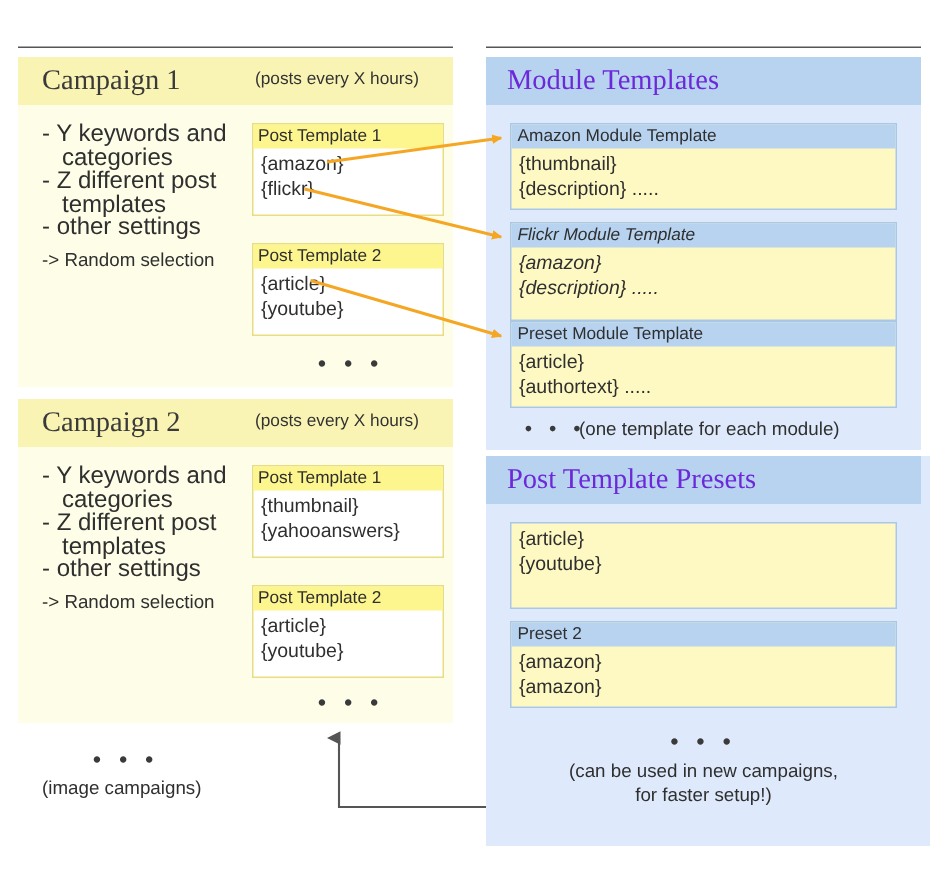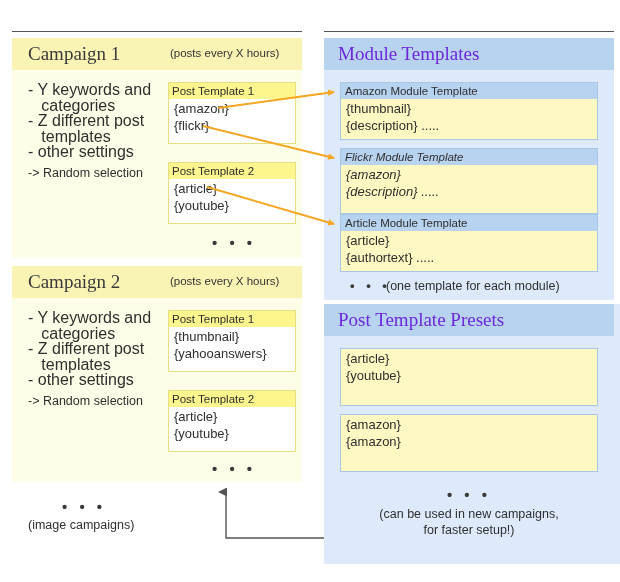--- a/index.html
+++ b/index.html
@@ -315,21 +315,21 @@
 
     <div class="mt-box" style="top:110px;height:66px;font-style:italic;">
       <div class="mt-head">Flickr Module Template</div>
       <div class="mt-body">
         <div>{amazon}</div>
         <div>{description} .....</div>
       </div>
     </div>
 
     <div class="mt-box" style="top:176px;height:58px;">
-      <div class="mt-head">Article Module Template</div>
+      <div class="mt-head">Preset Module Template</div>
       <div class="mt-body">
         <div>{article}</div>
         <div>{authortext} .....</div>
       </div>
     </div>
 
     <div class="dots-row" style="left:26px;top:240px;font-size:13px;">• • •</div>
     <div class="note" style="left:62px;top:240px;">(one template for each module)</div>
   </div>
 
@@ -338,20 +338,21 @@
     <div class="tpl-head-label">Post Template Presets</div>
 
     <div class="mt-box" style="top:44px;height:58px;">
       <div class="mt-body">
         <div>{article}</div>
         <div>{youtube}</div>
       </div>
     </div>
 
     <div class="mt-box" style="top:110px;height:58px;">
+      <div class="mt-head">Preset 2</div>
       <div class="mt-body">
         <div>{amazon}</div>
         <div>{amazon}</div>
       </div>
     </div>
 
     <div class="dots-row" style="left:0;top:182px;width:290px;text-align:center;letter-spacing:4px;">• • •</div>
     <div class="note note-center" style="left:0;top:202px;width:290px;">(can be used in new campaigns,</div>
     <div class="note note-center" style="left:0;top:218px;width:290px;">for faster setup!)</div>
   </div>

